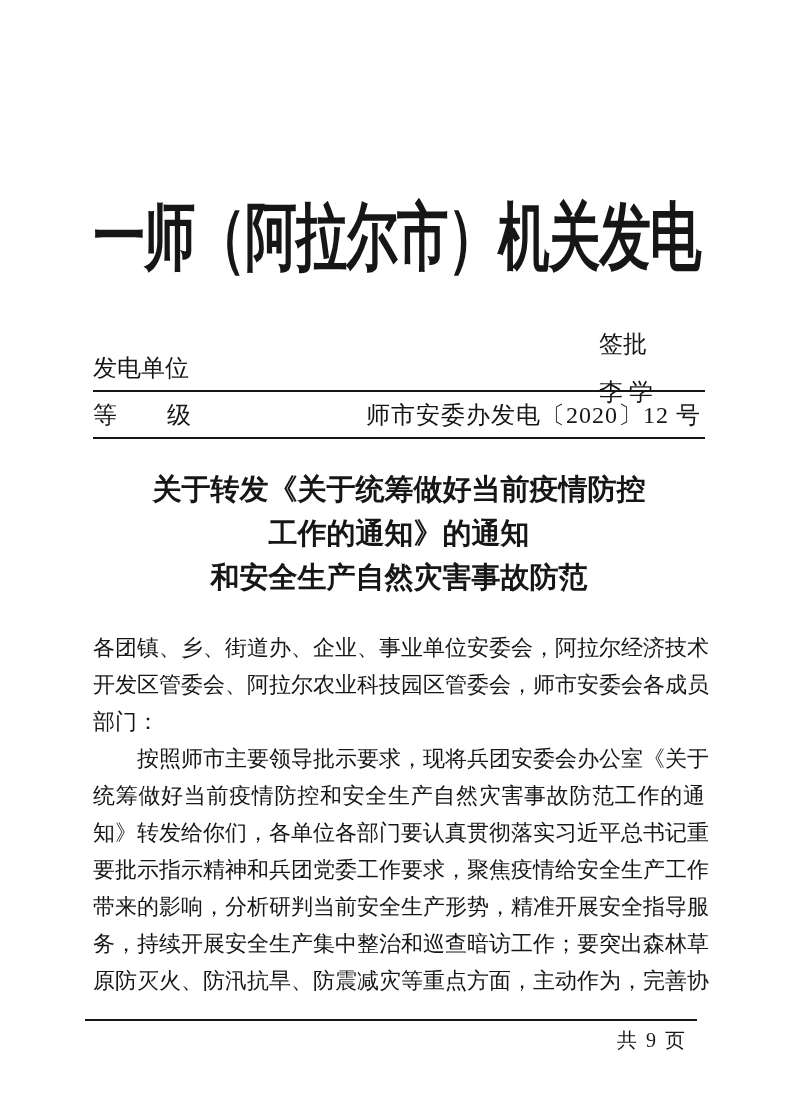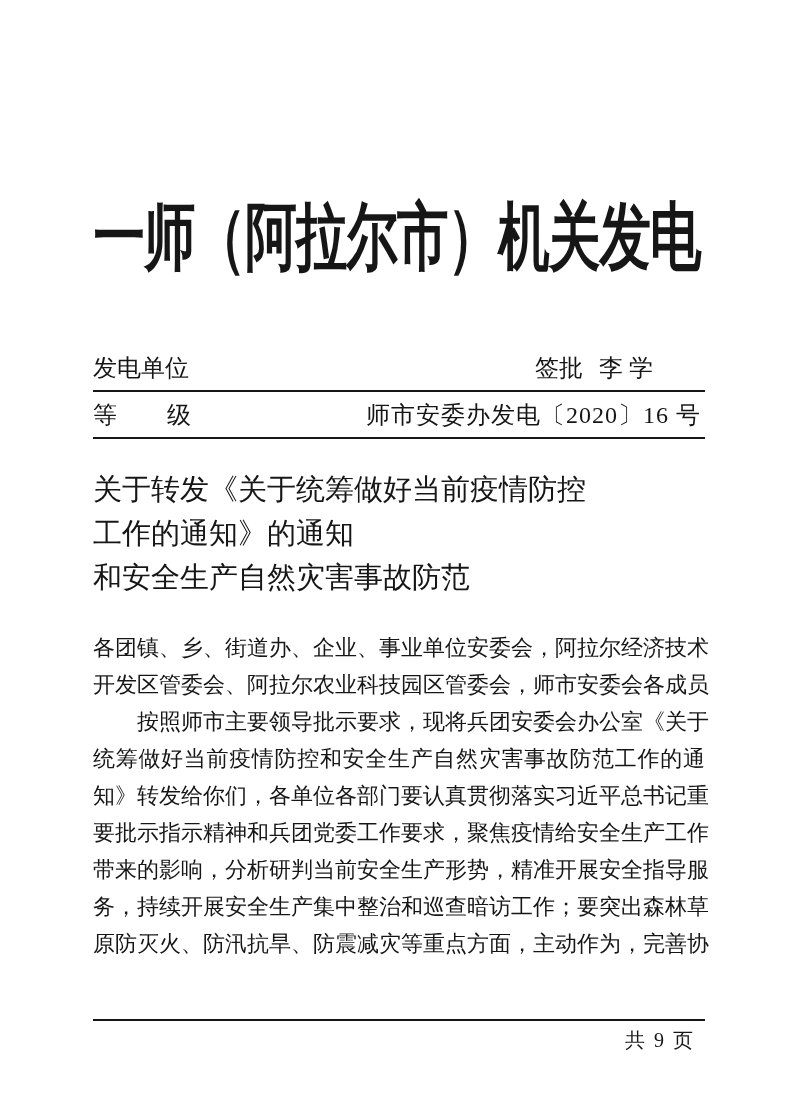--- a/index.html
+++ b/index.html
@@ -32,45 +32,46 @@
   .meta { margin-top:55px; font-size:24px; }
   .meta-row {
     display:flex; align-items:center;
     height:45px;
     border-bottom:2px solid #161616;
     justify-content:center;
   }
   .meta-label { display:inline-block; width:98px; flex:0 0 auto; }
   .grade-label { display:inline-flex; justify-content:space-between; }
   .meta-value { margin-left:14px; letter-spacing:1px; }
-  .sign-group { margin-left:auto; padding-right:52px; display:flex; gap:16px; }
+  .sign-group { margin-left:auto; padding-right:52px; display:flex; gap:16px;flex-direction:column; }
   .grade-value {
     margin-left:14px;
     font-family:"Liberation Sans","DejaVu Sans",sans-serif;
     font-weight:bold;
     letter-spacing:3px;
   }
   .doc-number { margin-left:auto; padding-right:4px; letter-spacing:1px; }
 
   
   .doc-title {
     margin-top:28px;
+    text-align:center;
     font-size:29px;
-    font-weight:normal;
+    font-weight:bold;
     line-height:44px;
   }
 
   
   .doc-body { margin-top:30px; font-size:22px; }
   .body-line { height:37px; line-height:37px; }
   .body-line.justify { display:flex; justify-content:space-between; }
   .body-line.indent { padding-left:44px; }
 
   
-  .footer { position:absolute; left:93px; top:1019px; width:612px; }
+  .footer { position:absolute; left:85px; top:1019px; width:612px; }
   .footer-rule { border-top:2px solid #161616; height:0; }
   .page-count {
     text-align:right;
     padding-right:10px;
     margin-top:6px;
     font-size:20px;
     letter-spacing:2px;
   }
 </style>
 </head>
@@ -88,21 +89,21 @@
       <span class="sign-group">
         <span>签批</span>
         <span>李 学</span>
       </span>
     </div>
     <div class="meta-row">
       <span class="meta-label grade-label">
         <span>等</span>
         <span>级</span>
       </span>
-      <span class="doc-number">师市安委办发电〔2020〕16 号</span>
+      <span class="doc-number">师市安委办发电〔2020〕12 号</span>
     </div>
   </div>
 
   <div class="doc-title inset" id="doc-title">
       <div>关于转发《关于统筹做好当前疫情防控</div>
       <div>工作的通知》的通知</div>
       <div>和安全生产自然灾害事故防范</div>
     </div>
 
   <div class="doc-body inset" id="doc-body">
@@ -159,20 +160,21 @@
         <span>，</span>
         <span>师</span>
         <span>市</span>
         <span>安</span>
         <span>委</span>
         <span>会</span>
         <span>各</span>
         <span>成</span>
         <span>员</span>
       </div>
+      <div class="body-line">部门：</div>
       <div class="body-line justify indent">
         <span>按</span>
         <span>照</span>
         <span>师</span>
         <span>市</span>
         <span>主</span>
         <span>要</span>
         <span>领</span>
         <span>导</span>
         <span>批</span>

